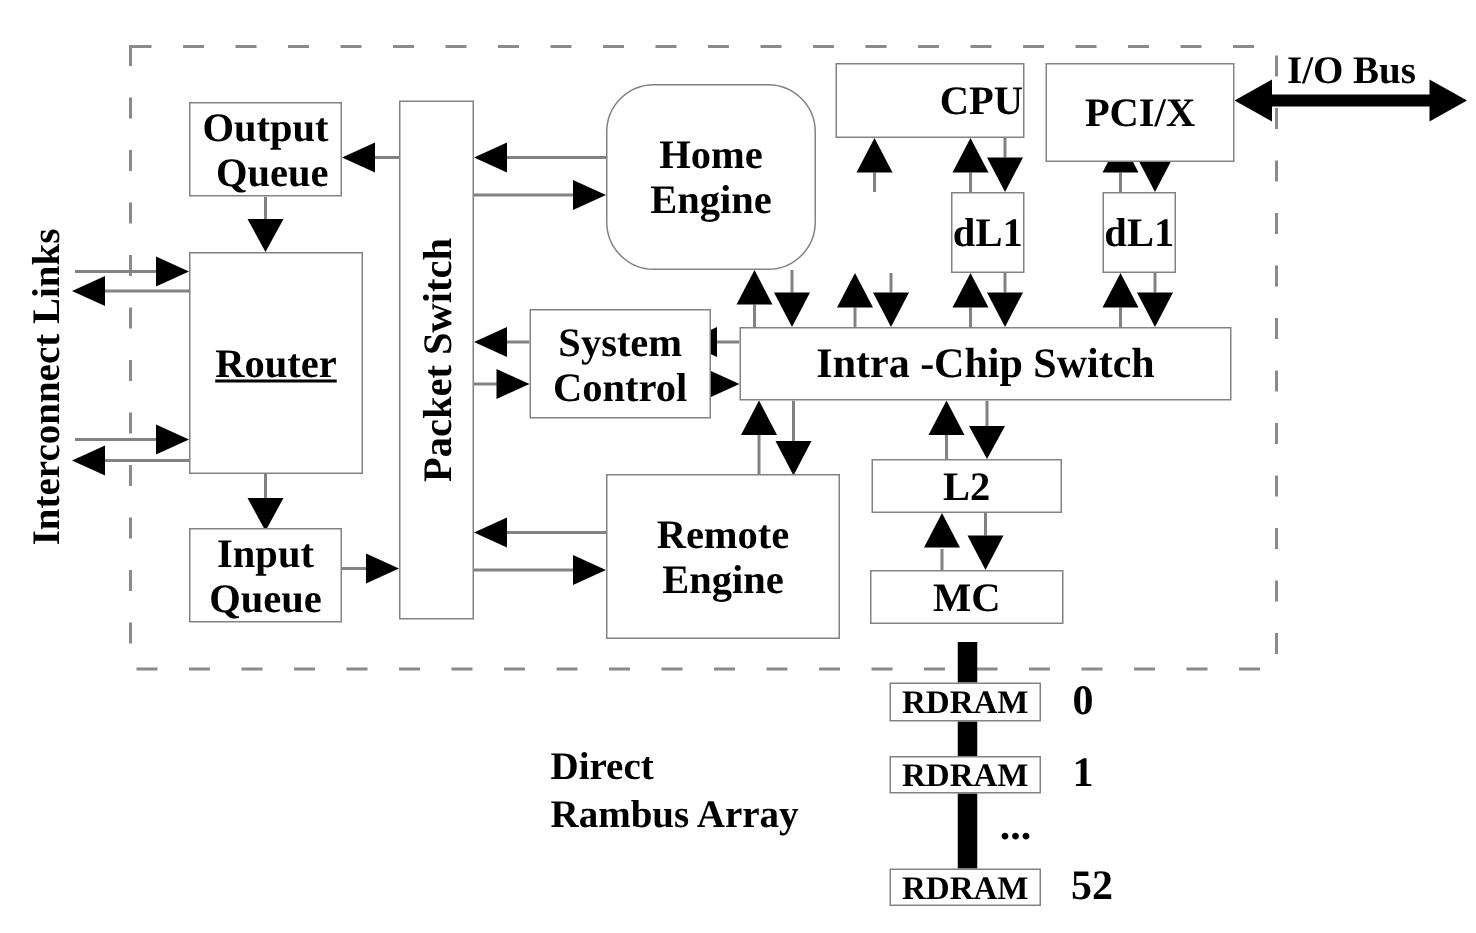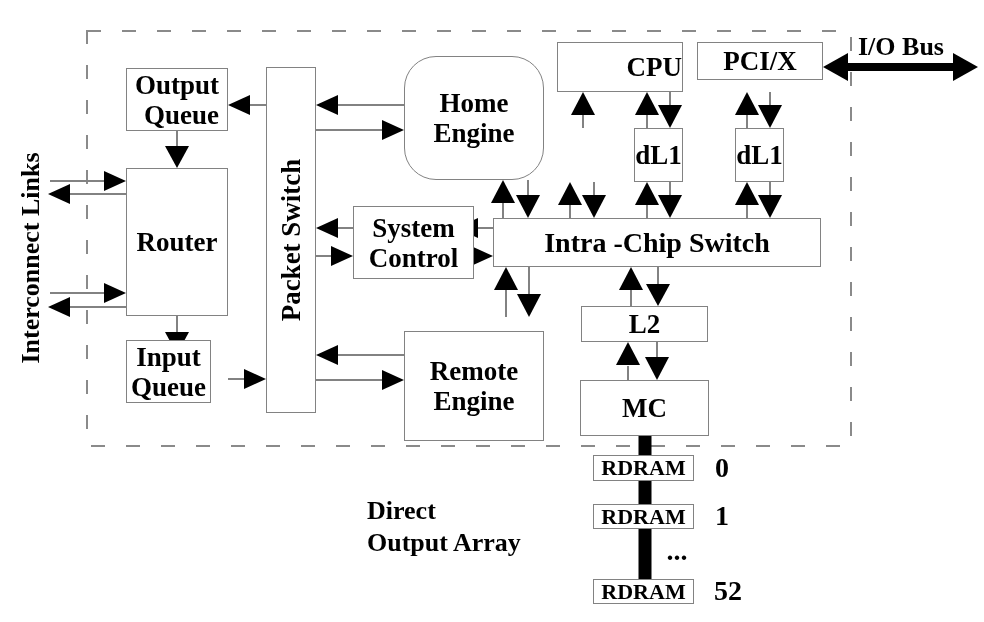--- a/index.html
+++ b/index.html
@@ -116,92 +116,92 @@
       <polygon points="823,67 848,53 848,81"></polygon>
       <polygon points="978,67 953,53 953,81"></polygon>
     </g>
   </svg>
 
   <div class="box" style="left:126px;top:68px;width:102px;height:63px;text-align:right;">
     <span class="lbl">Output
 Queue</span>
   </div>
 
-  <div class="box" style="left:126px;top:168px;width:102px;height:148px;">
+  <div class="box" style="left:126px;top:168px;width:116px;height:148px;text-decoration:underline;">
     <span class="lbl">Router</span>
   </div>
 
-  <div class="box" style="left:126px;top:340px;width:85px;height:63px;">
+  <div class="box" style="left:126px;top:352px;width:102px;height:63px;">
     <span class="lbl">Input
 Queue</span>
   </div>
 
   <div class="box" style="left:266px;top:67px;width:50px;height:346px;">
     <span class="lbl rot">Packet Switch</span>
   </div>
 
   <div class="box" style="left:404px;top:56px;width:140px;height:124px;border-radius:32px;">
     <span class="lbl">Home
 Engine</span>
   </div>
 
   <div class="box" style="left:353px;top:206px;width:121px;height:73px;">
     <span class="lbl">System
 Control</span>
   </div>
 
-  <div class="box" style="left:404px;top:331px;width:140px;height:110px;">
+  <div class="box" style="left:404px;top:316px;width:156px;height:110px;">
     <span class="lbl">Remote
 Engine</span>
   </div>
 
   <div class="box" style="left:557px;top:42px;width:126px;height:50px;justify-content:flex-end;">
     <span class="lbl">CPU</span>
   </div>
 
-  <div class="box" style="left:697px;top:42px;width:126px;height:38px;">
+  <div class="box" style="left:697px;top:42px;width:126px;height:66px;">
     <span class="lbl">PCI/X</span>
   </div>
 
 
   <div class="box" style="left:634px;top:128px;width:49px;height:54px;">
     <span class="lbl">dL1</span>
   </div>
 
   <div class="box" style="left:735px;top:128px;width:49px;height:54px;">
     <span class="lbl">dL1</span>
   </div>
 
   <div class="box" style="left:493px;top:218px;width:328px;height:49px;">
     <span class="lbl" style="font-size:28px;">Intra -Chip Switch</span>
   </div>
 
   <div class="box" style="left:581px;top:306px;width:127px;height:36px;">
     <span class="lbl">L2</span>
   </div>
 
-  <div class="box" style="left:580px;top:380px;width:129px;height:56px;">
+  <div class="box" style="left:580px;top:380px;width:129px;height:36px;">
     <span class="lbl">MC</span>
   </div>
 
   <div class="box rdram" style="left:593px;top:455px;width:101px;height:26px;">
     <span class="lbl">RDRAM</span>
   </div>
   <div class="box rdram" style="left:593px;top:504px;width:101px;height:25px;">
     <span class="lbl">RDRAM</span>
   </div>
   <div class="box rdram" style="left:593px;top:579px;width:101px;height:25px;">
     <span class="lbl">RDRAM</span>
   </div>
 
   <div class="freetext" style="left:-81px;top:245px;width:224px;height:26px;font-size:26px;transform:rotate(-90deg);">Interconnect Links</div>
 
   <div class="freetext" style="left:851px;top:34px;width:100px;height:26px;font-size:26px;">I/O Bus</div>
 
   <div class="freetext" style="left:367px;top:494px;width:190px;height:66px;font-size:26px;line-height:32px;justify-content:flex-start;text-align:left;">Direct
-Output Array</div>
+Rambus Array</div>
 
   <div class="freetext idx" style="left:702px;top:454px;width:40px;height:28px;">0</div>
   <div class="freetext idx" style="left:702px;top:502px;width:40px;height:28px;">1</div>
   <div class="freetext idx" style="left:655px;top:536px;width:44px;height:30px;">...</div>
   <div class="freetext idx" style="left:702px;top:577px;width:52px;height:28px;">52</div>
 
 </div>
 
 </body></html>

